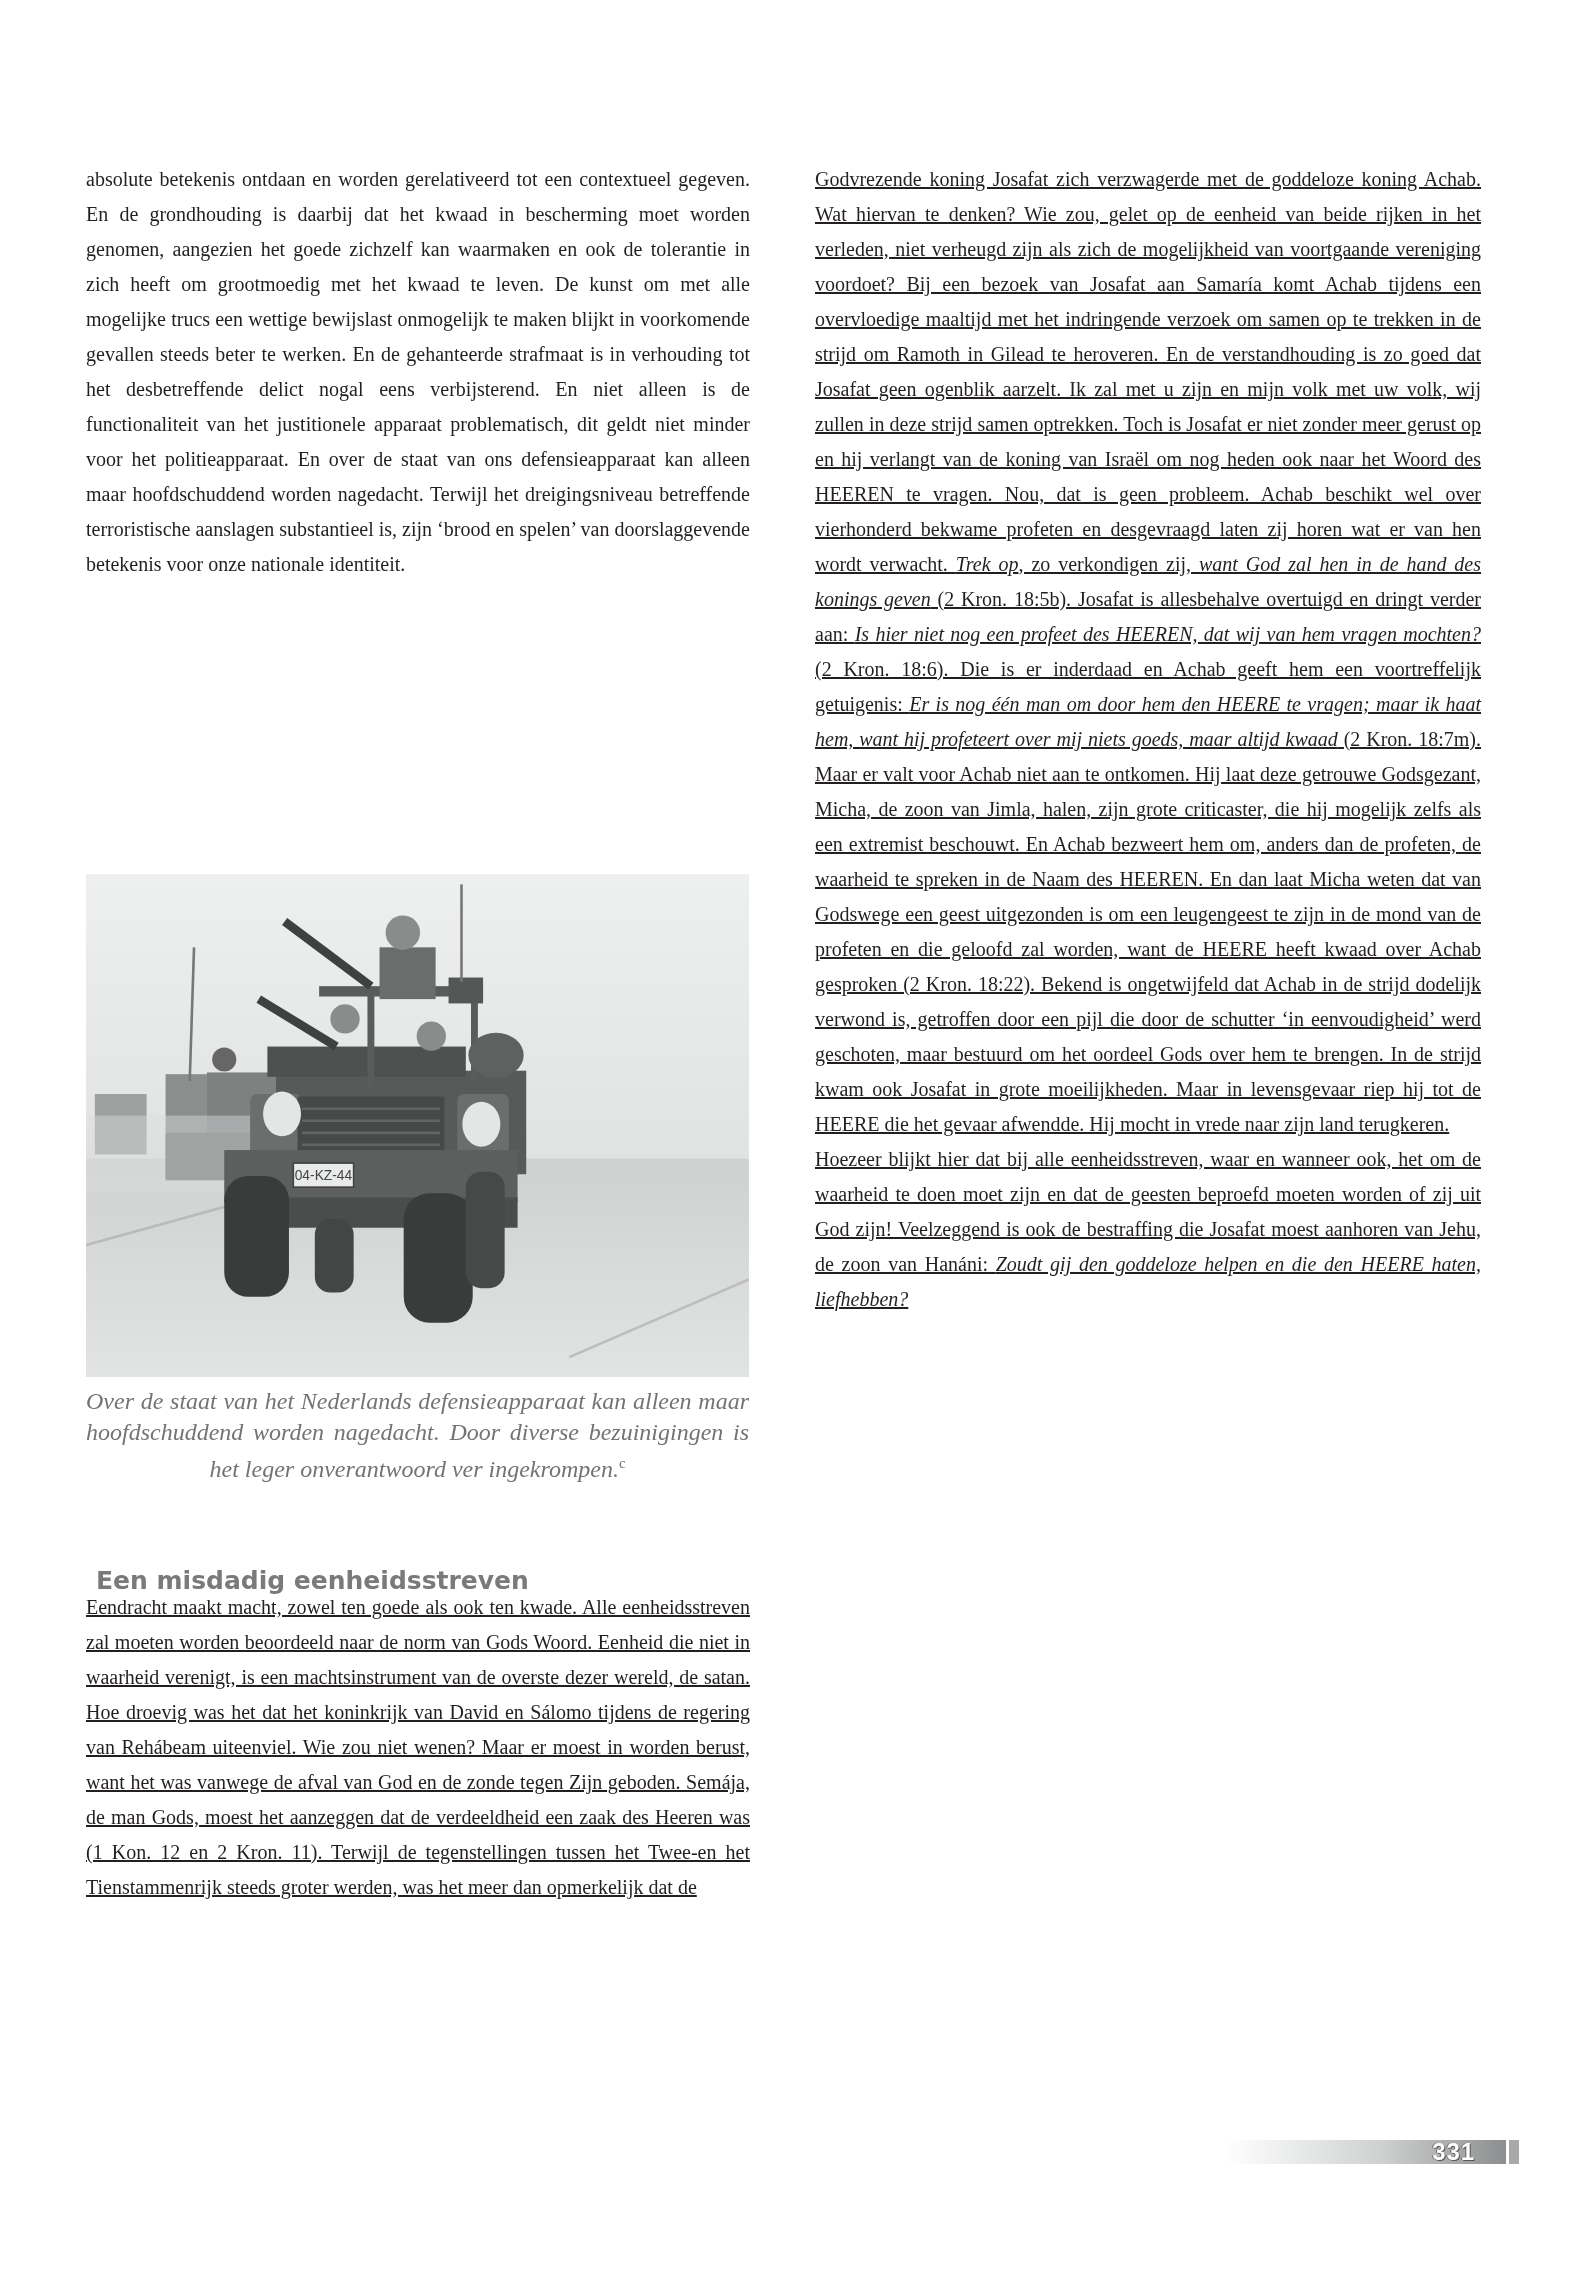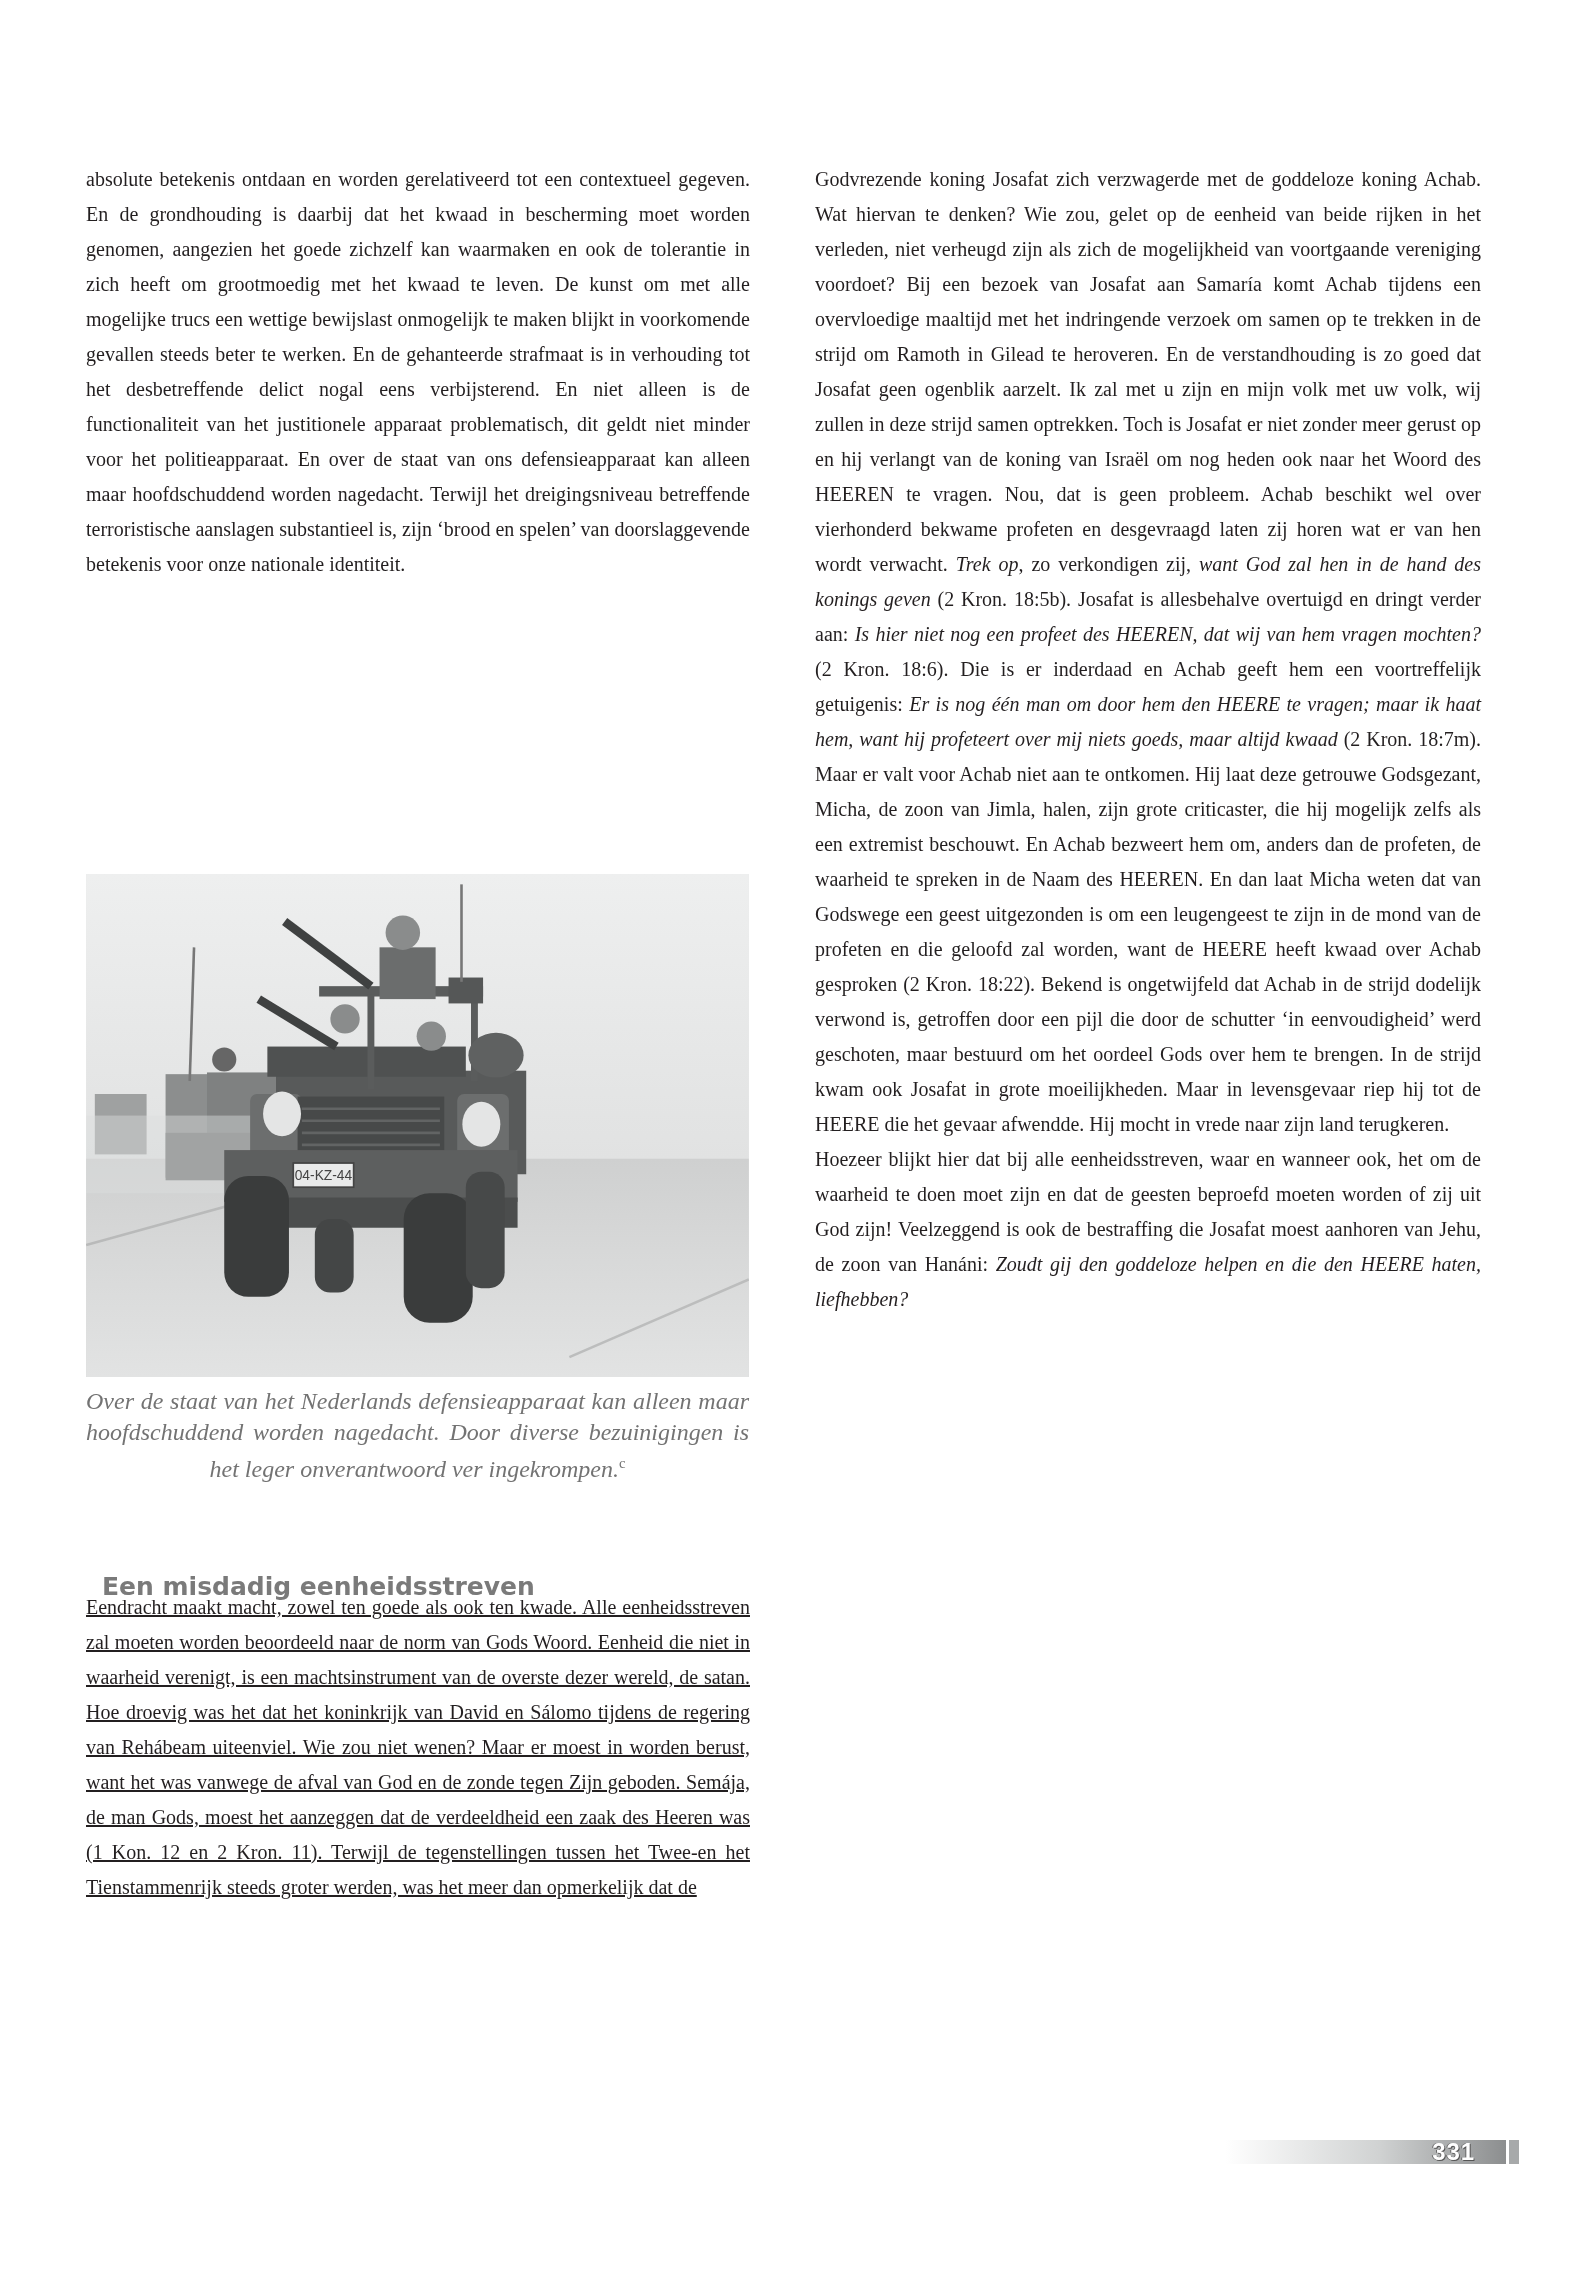--- a/index.html
+++ b/index.html
@@ -1,30 +1,30 @@
 <!DOCTYPE html>
 <html style="font-size:14px"><head>
 <meta charset="utf-8">
 <style>
   html, body { margin: 0; padding: 0; background: #ffffff; }
   body { width: 1592px; height: 2295px; position: relative; overflow: hidden;
          font-family: "Liberation Serif", "DejaVu Serif", serif; color: #231f20; }
   .col { position: absolute; top: 162px; width: 664px; }
   .col-left { left: 86px; }
-  .col-right { left: 815px; width: 666px; }
+  .col-right { left: 815px; width: 666px; text-decoration: underline; }
   p.body { margin: 0; font-size: 20px; line-height: 35px; text-align: justify; hyphens: manual; }
   p.body .it { font-style: italic; }
   .photo { position: absolute; left: 86px; top: 874px; width: 663px; height: 503px;
            background: #e9eaea; overflow: hidden; }
   .photo svg { width: 100%; height: 100%; display: block; }
   .caption { position: absolute; left: 86px; top: 1386px; width: 663px;
              font-style: italic; font-size: 24px; line-height: 31px; text-align: justify;
              text-align-last: center; color: #737373; }
   .caption sup { font-size: 14.7px; font-style: normal; }
-  .heading { position: absolute; left: 86px; top: 1555px; margin: 16px;
+  .heading { position: absolute; left: 86px; top: 1555px; margin: 10px;
              font-family: "DejaVu Sans", "Liberation Sans", sans-serif; font-weight: bold;
              font-size: 25px; line-height: 31px; color: #7a7a7a; }
   .section-body { position: absolute; left: 86px; top: 1590px; width: 664px; text-decoration: underline; }
   .pagebar { position: absolute; left: 1225px; top: 2140px; width: 281px; height: 24px;
              background: linear-gradient(to right, #ffffff 0%, #d0d2d2 55%, #8c8e8f 100%); }
   .pagebar-tab { position: absolute; left: 1509px; top: 2140px; width: 9.5px; height: 24px; background: #a7a9aa; }
   .pagenum { position: absolute; right: 31px; top: -1.7px; font-family: Liberation Sans, sans-serif;
              font-weight: bold; font-size: 24px; color: #ffffff;
              text-shadow: 0.9px 0.9px 0 #555, -0.9px 0 0 #666; letter-spacing: 0.9px; }
 </style>

